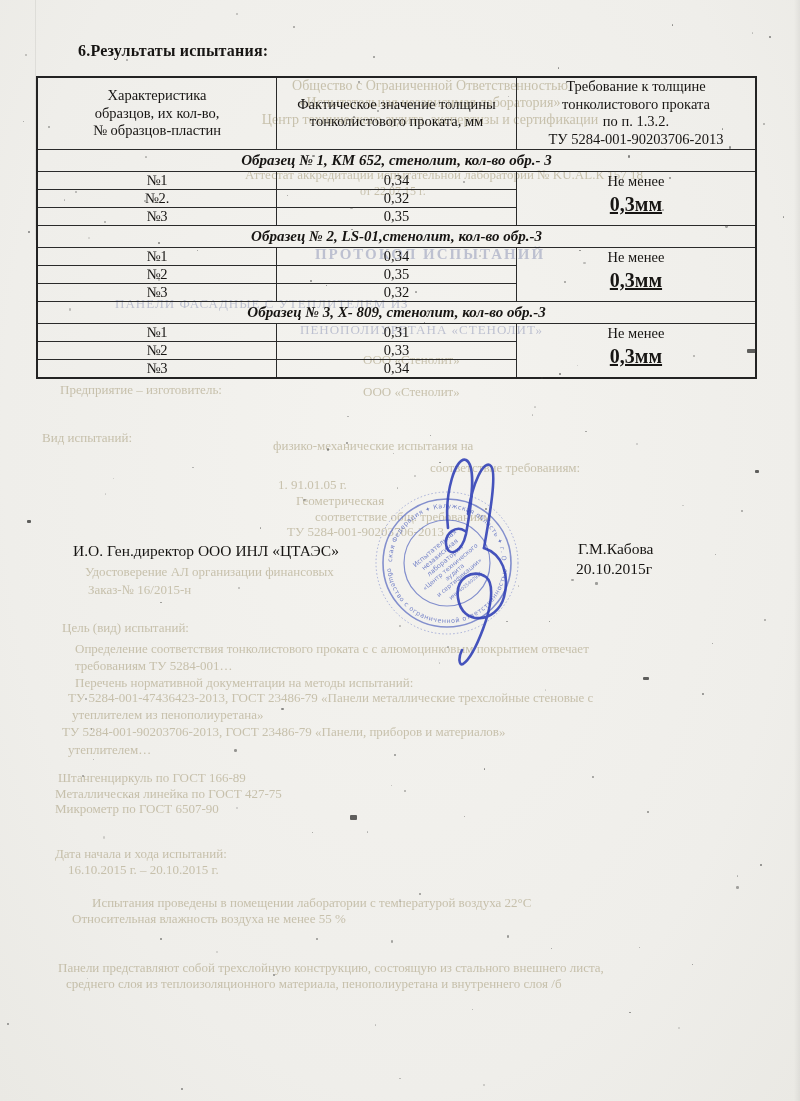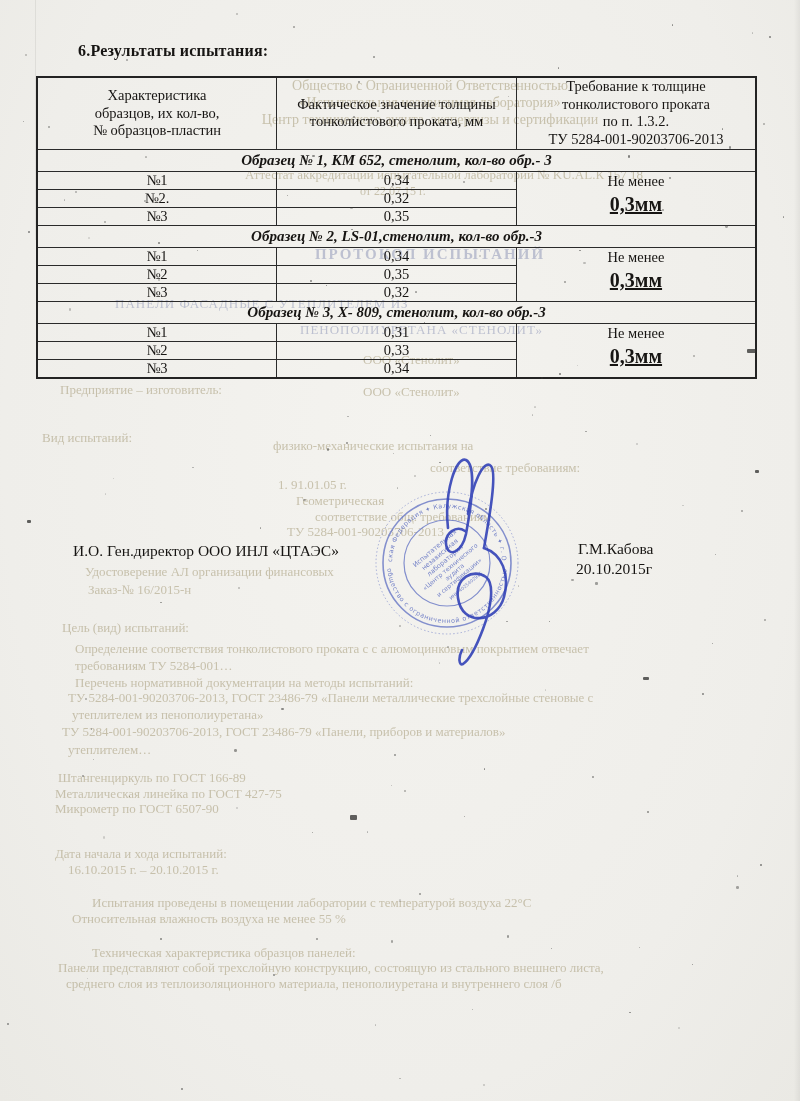--- a/index.html
+++ b/index.html
@@ -64,32 +64,31 @@
       <div class="ghost" style="left: 278px; top: 477px;">1.                  91.01.05 г.</div>
       <div class="ghost" style="left: 296px; top: 493px;">Геометрическая</div>
       <div class="ghost" style="left: 287px; top: 509px; margin-left: 28px;">соответствие общ. требованиям</div>
       <div class="ghost" style="left: 287px; top: 524px;">ТУ 5284-001-90203706-2013</div>
       <div class="ghost" style="left: 85px; top: 564px;">Удостоверение АЛ организации финансовых</div>
       <div class="ghost" style="left: 88px; top: 582px;">Заказ-№ 16/2015-н</div>
       <div class="ghost" style="left: 62px; top: 620px;">Цель (вид) испытаний:</div>
       <div class="ghost" style="left: 75px; top: 641px;">Определение соответствия тонколистового проката с с алюмоцинковым покрытием отвечает</div>
       <div class="ghost" style="left: 75px; top: 658px;">требованиям ТУ 5284-001…</div>
       <div class="ghost" style="left: 75px; top: 675px;">Перечень нормативной документации на методы испытаний:</div>
-      <div class="ghost" style="left: 68px; top: 690px;">ТУ 5284-001-90203706-2013, ГОСТ 23486-79 «Панели металлические трехслойные стеновые с</div>
+      <div class="ghost" style="left: 68px; top: 690px;">ТУ 5284-001-47436423-2013, ГОСТ 23486-79 «Панели металлические трехслойные стеновые с</div>
       <div class="ghost" style="left: 72px; top: 707px;">утеплителем из пенополиуретана»</div>
       <div class="ghost" style="left: 62px; top: 724px;">ТУ 5284-001-90203706-2013, ГОСТ 23486-79 «Панели, приборов и материалов»</div>
       <div class="ghost" style="left: 68px; top: 742px;">утеплителем…</div>
       <div class="ghost" style="left: 58px; top: 770px;">Штангенциркуль по  ГОСТ 166-89</div>
       <div class="ghost" style="left: 55px; top: 786px;">Металлическая линейка по ГОСТ 427-75</div>
       <div class="ghost" style="left: 55px; top: 801px;">Микрометр по ГОСТ 6507-90</div>
       <div class="ghost" style="left: 55px; top: 846px;">Дата начала и хода испытаний:</div>
       <div class="ghost" style="left: 68px; top: 862px;">16.10.2015 г. – 20.10.2015 г.</div>
       <div class="ghost" style="left: 92px; top: 895px;">Испытания проведены в помещении лаборатории с температурой воздуха 22°С</div>
       <div class="ghost" style="left: 72px; top: 911px;">Относительная влажность воздуха не менее 55 %</div>
-      <div class="ghost" style="left: 92px; top: 945px;">Техническая характеристика образцов панелей:</div>
       <div class="ghost" style="left: 58px; top: 960px;">Панели представляют собой трехслойную конструкцию, состоящую из стального внешнего листа,</div>
       <div class="ghost" style="left: 66px; top: 976px;">среднего слоя из теплоизоляционного материала, пенополиуретана и внутреннего слоя /б</div>
     </div>
 
   <div class="heading">6.Результаты испытания:</div>
 
   <table class="results">
     <thead>
       <tr>
         <th style="width:33.3%">Характеристика

